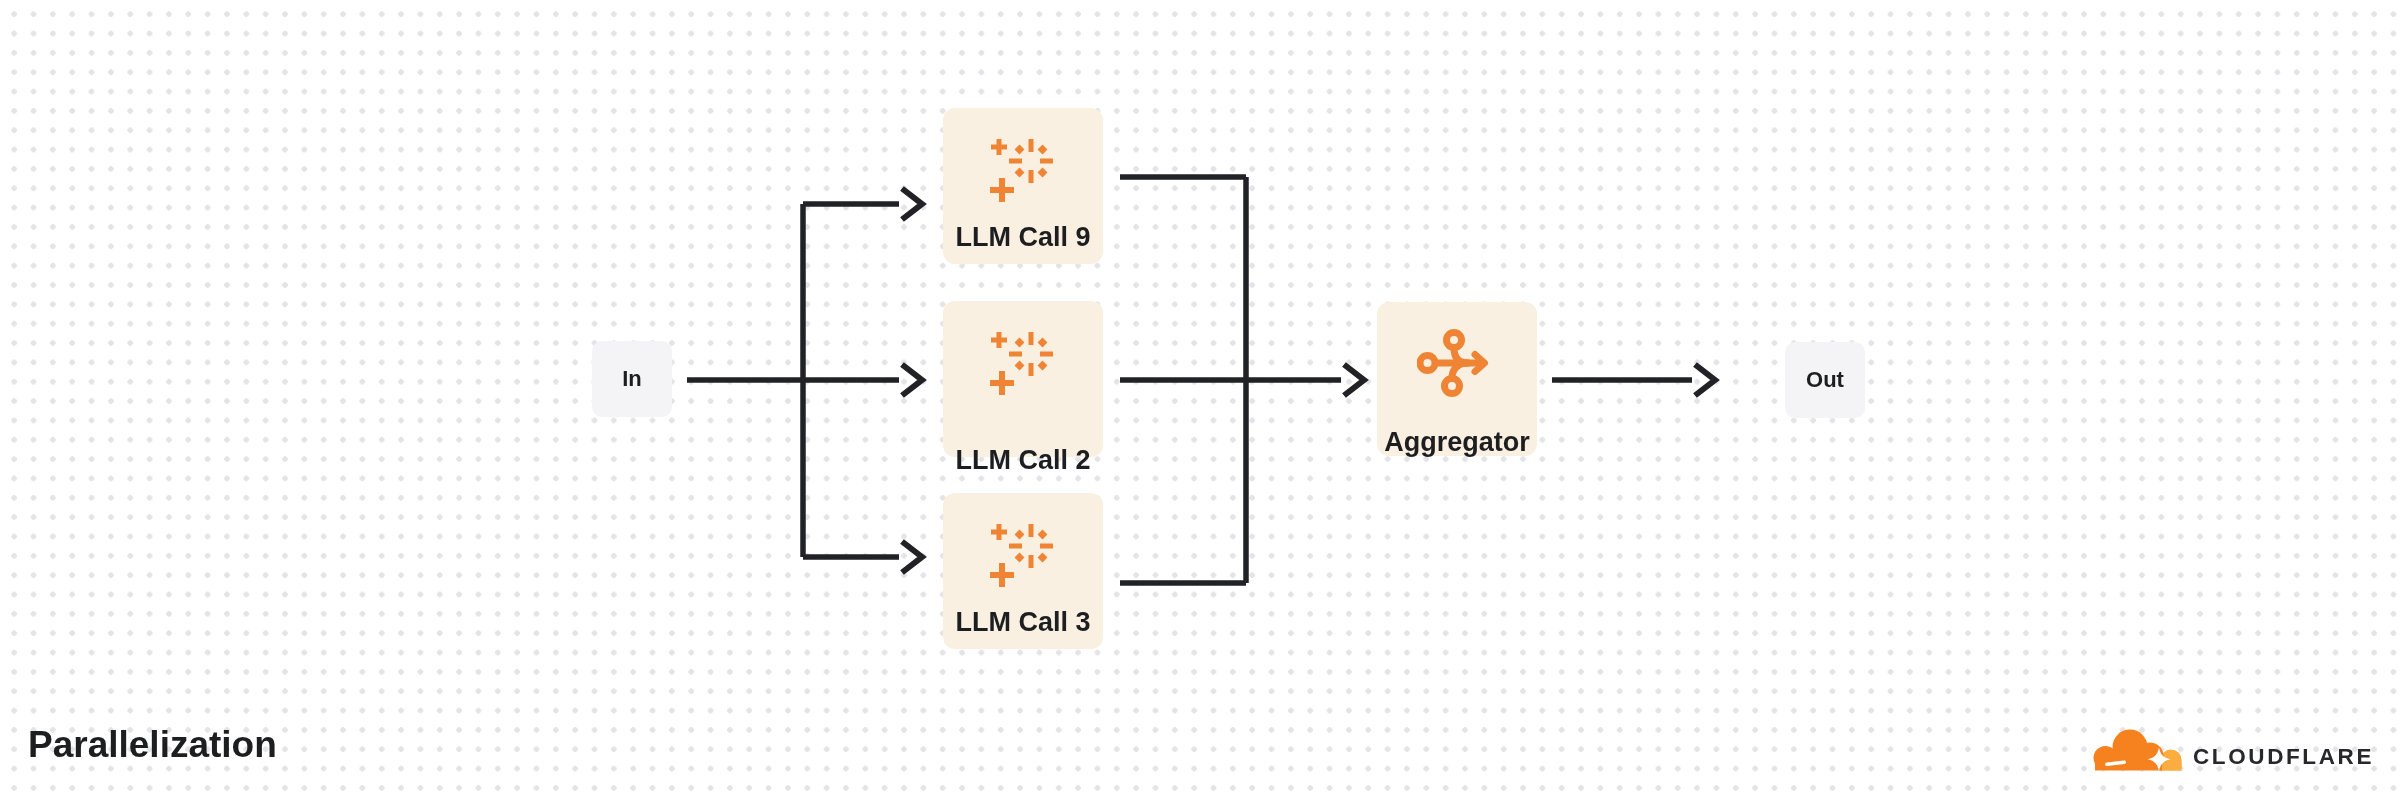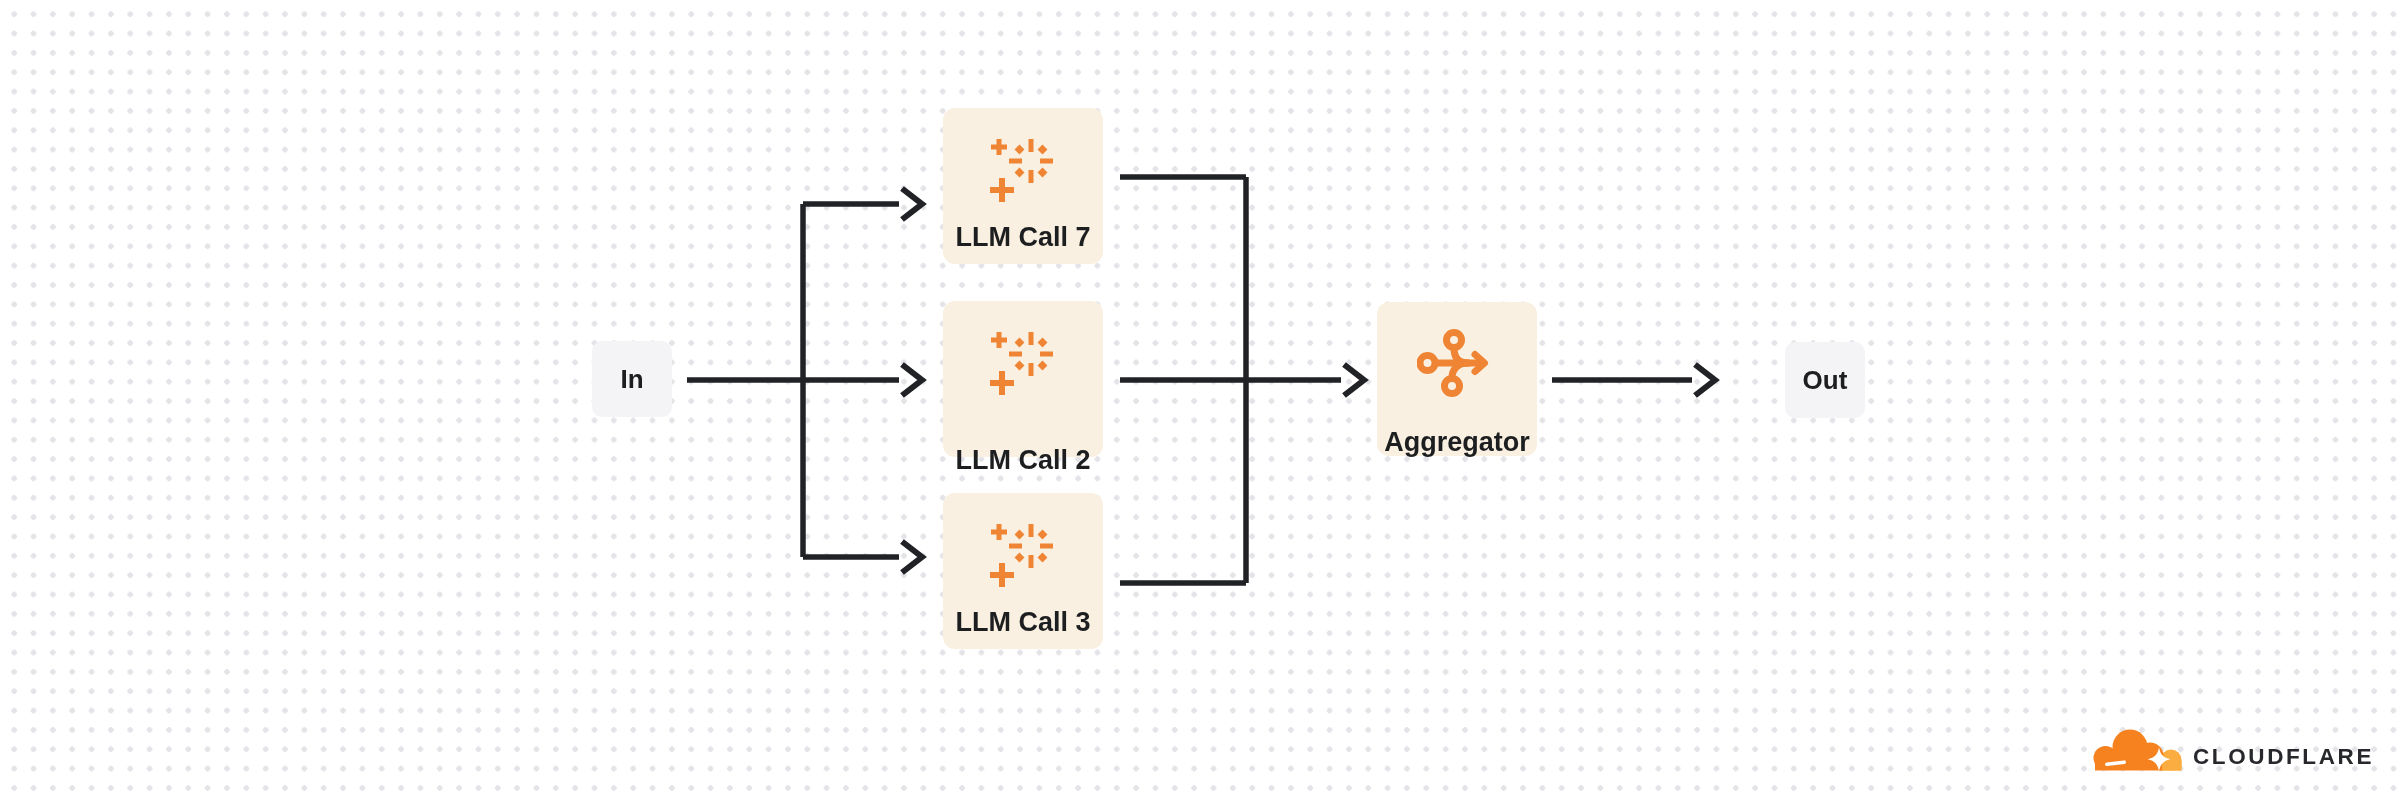--- a/index.html
+++ b/index.html
@@ -32,21 +32,21 @@
     width:160px;height:156px;
     background:#f9f0e1;
     justify-content:space-between;
     padding:25px 0 13px 0;
   }
   .node-agg{height:154px;padding:27px 0 12px 0;gap:28px;}
   .node-label{
     color:#1d1e20;font-weight:bold;font-size:27px;line-height:1;
     white-space:nowrap;
   }
-  .node-small .node-label{font-size:26px;}
+  .node-small .node-label{font-size:22px;}
   .title{
     position:absolute;left:28px;top:726px;
     font-size:37px;font-weight:bold;color:#1d1e20;line-height:1;
   }
   .brand{
     position:absolute;left:2086px;top:724px;
     display:flex;align-items:center;gap:7px;
   }
   .wordmark{
     font-size:22.5px;font-weight:bold;color:#26282c;
@@ -93,21 +93,21 @@
         <rect x="22" y="25.5" width="13" height="5"></rect>
           <rect x="53" y="25.5" width="13" height="5"></rect>
         <rect x="29" y="13" width="7" height="7" transform="rotate(45 32.5 16.5)"></rect>
         <rect x="52" y="13" width="7" height="7" transform="rotate(45 55.5 16.5)"></rect>
         <rect x="29" y="36" width="7" height="7" transform="rotate(45 32.5 39.5)"></rect>
         <rect x="52" y="36" width="7" height="7" transform="rotate(45 55.5 39.5)"></rect>
         <path d="M9.5 6 h5 v5.5 h5.5 v5 h-5.5 v5.5 h-5 v-5.5 H4 v-5 h5.5 z"></path>
         <path d="M12 45 h6 v9 h9 v6 h-9 v9 h-6 v-9 H3 v-6 h9 z"></path>
       </svg>
     </span>
-    <div class="node-label">LLM Call 7</div>
+    <div class="node-label">LLM Call 9</div>
   </div>
 
   <div class="node node-cream" style="left:943px;top:301px;gap:41px;">
     <span>
       <svg width="72" height="76" viewBox="0 0 72 76" fill="#ee8434">
         <rect x="41.5" y="6" width="5" height="13"></rect>
           <rect x="41.5" y="37" width="5" height="13"></rect>
         <rect x="22" y="25.5" width="13" height="5"></rect>
           <rect x="53" y="25.5" width="13" height="5"></rect>
         <rect x="29" y="13" width="7" height="7" transform="rotate(45 32.5 16.5)"></rect>
@@ -151,20 +151,21 @@
         <path d="M58 25.5 L67.5 34 L58 42.5" stroke-linejoin="round"></path>
       </svg>
     </span>
     <div class="node-label">Aggregator</div>
   </div>
 
   <div class="node node-small" style="left:1785px;top:342px;">
     <div class="node-label">Out</div>
   </div>
 
+  <div class="title">Parallelization</div>
 
   <div class="brand">
     <span>
       <svg width="100" height="52" viewBox="0 0 100 50">
 
         <g fill="#fbad41">
           <circle cx="85" cy="35" r="10.5"></circle>
           <path d="M73 45.5 V36 a12 12 0 0 1 12 -10 l10.5 9 V45.5 z"></path>
           <rect x="74" y="36" width="21.5" height="9.5" rx="2"></rect>
         </g>

